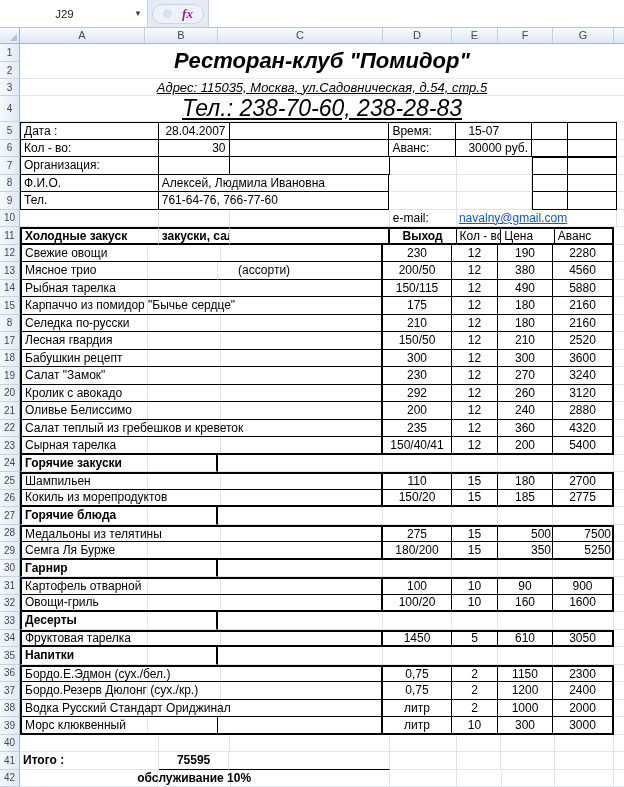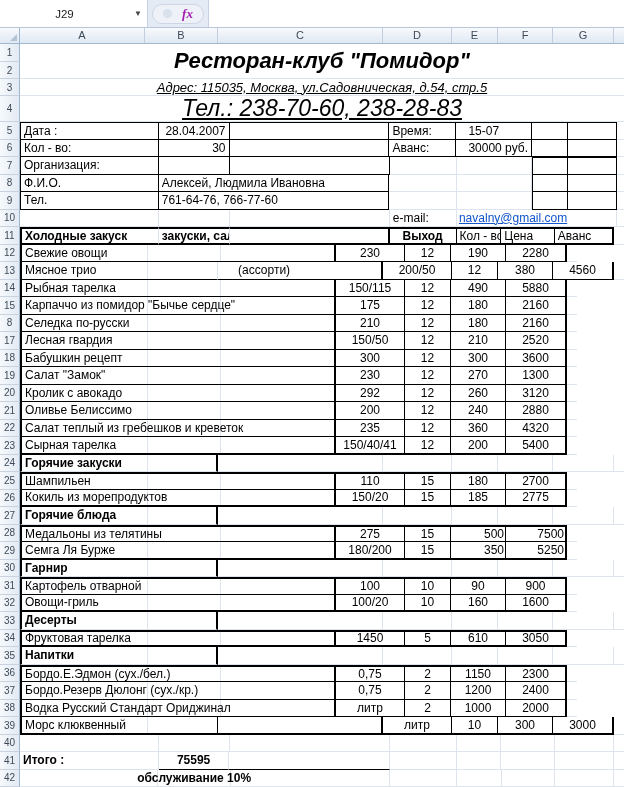--- a/index.html
+++ b/index.html
@@ -26,21 +26,21 @@
   .rowrail{width:20px;}
   .rn{height:17.5px;background:linear-gradient(90deg,#f6f9fc,#e2eaf4);border-bottom:1px solid #c9d3e0;border-right:1px solid #9eb6ce;
       font-size:10px;color:#3f4a57;display:flex;align-items:center;justify-content:center;box-sizing:border-box;}
   .content{width:604px;}
   .tr{display:flex;height:17.5px;}
   .c{box-sizing:border-box;height:100%;border-right:1px solid #dde4ee;border-bottom:1px solid #dde4ee;
      display:flex;align-items:center;padding:0 3px;overflow:hidden;white-space:nowrap;}
   .h17{height:17px}.h26{height:26px}.h35{height:35px}
   
   .wa{width:143px}.wb{width:73px}.wc{width:165px}.wd{width:69px}.we{width:46px}.wf{width:55px}.wg{width:61px}.wx{width:10px;border-right:none}
-  .wab{width:198px}.wbc{width:238px}.wabc{width:316px}.wfull{width:604px;border-right:none}
+  .wab{width:198px}.wbc{width:238px}.wabc{width:363px}.wfull{width:604px;border-right:none}
   .we2{width:78px}.wf2{width:37px}.wg2{width:50px}.wx2{width:7px;border-right:none}.wlink{width:165px}
   
   .gl3{background-image:linear-gradient(#dde4ee,#dde4ee),linear-gradient(#dde4ee,#dde4ee);
        background-size:1px 100%;background-position:125px 0,198px 0;background-repeat:no-repeat;}
   .gl1{background-image:linear-gradient(#dde4ee,#dde4ee);background-size:1px 100%;background-position:125px 0;background-repeat:no-repeat;}
   
   .bl1{border-left:1px solid #000}.br1{border-right:1px solid #000}.bt1{border-top:1px solid #000}.bb1{border-bottom:1px solid #000}
   .bl2{border-left:2px solid #000}.br2{border-right:2px solid #000}.bt2{border-top:2px solid #000}.bb2{border-bottom:2px solid #000}
   
   .b{font-weight:bold}.ctr{justify-content:center;padding:0}.rt{justify-content:flex-end}.rt0{justify-content:flex-end;padding:4px 1px}
@@ -266,21 +266,21 @@
         <div class="c we bb1 br1 ctr">12</div>
         <div class="c wf bb1 br1 ctr">300</div>
         <div class="c wg bb1 br2 ctr">3600</div>
         <div class="c wx"></div>
       </div>
       <div class="tr">
         <div class="c wabc gl3 bl2 bb1 br2">Салат "Замок"</div>
         <div class="c wd bb1 br1 ctr">230</div>
         <div class="c we bb1 br1 ctr">12</div>
         <div class="c wf bb1 br1 ctr">270</div>
-        <div class="c wg bb1 br2 ctr">1300</div>
+        <div class="c wg bb1 br2 ctr">3240</div>
         <div class="c wx"></div>
       </div>
       <div class="tr">
         <div class="c wabc gl3 bl2 bb1 br2">Кролик с авокадо</div>
         <div class="c wd bb1 br1 ctr">292</div>
         <div class="c we bb1 br1 ctr">12</div>
         <div class="c wf bb1 br1 ctr">260</div>
         <div class="c wg bb1 br2 ctr">3120</div>
         <div class="c wx"></div>
       </div>

